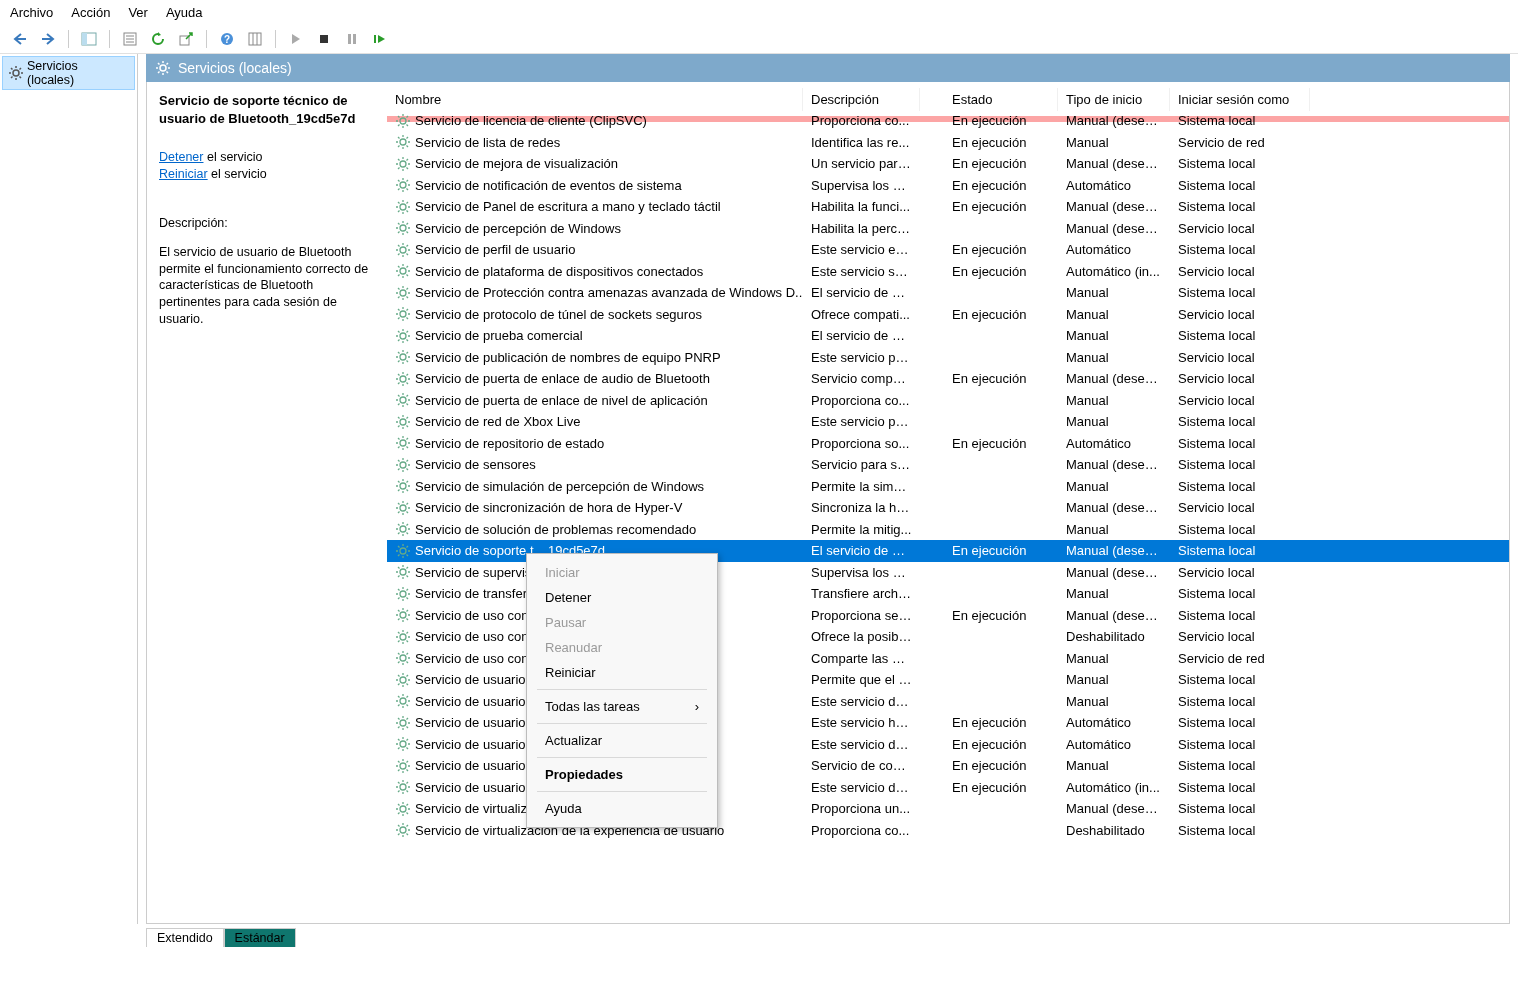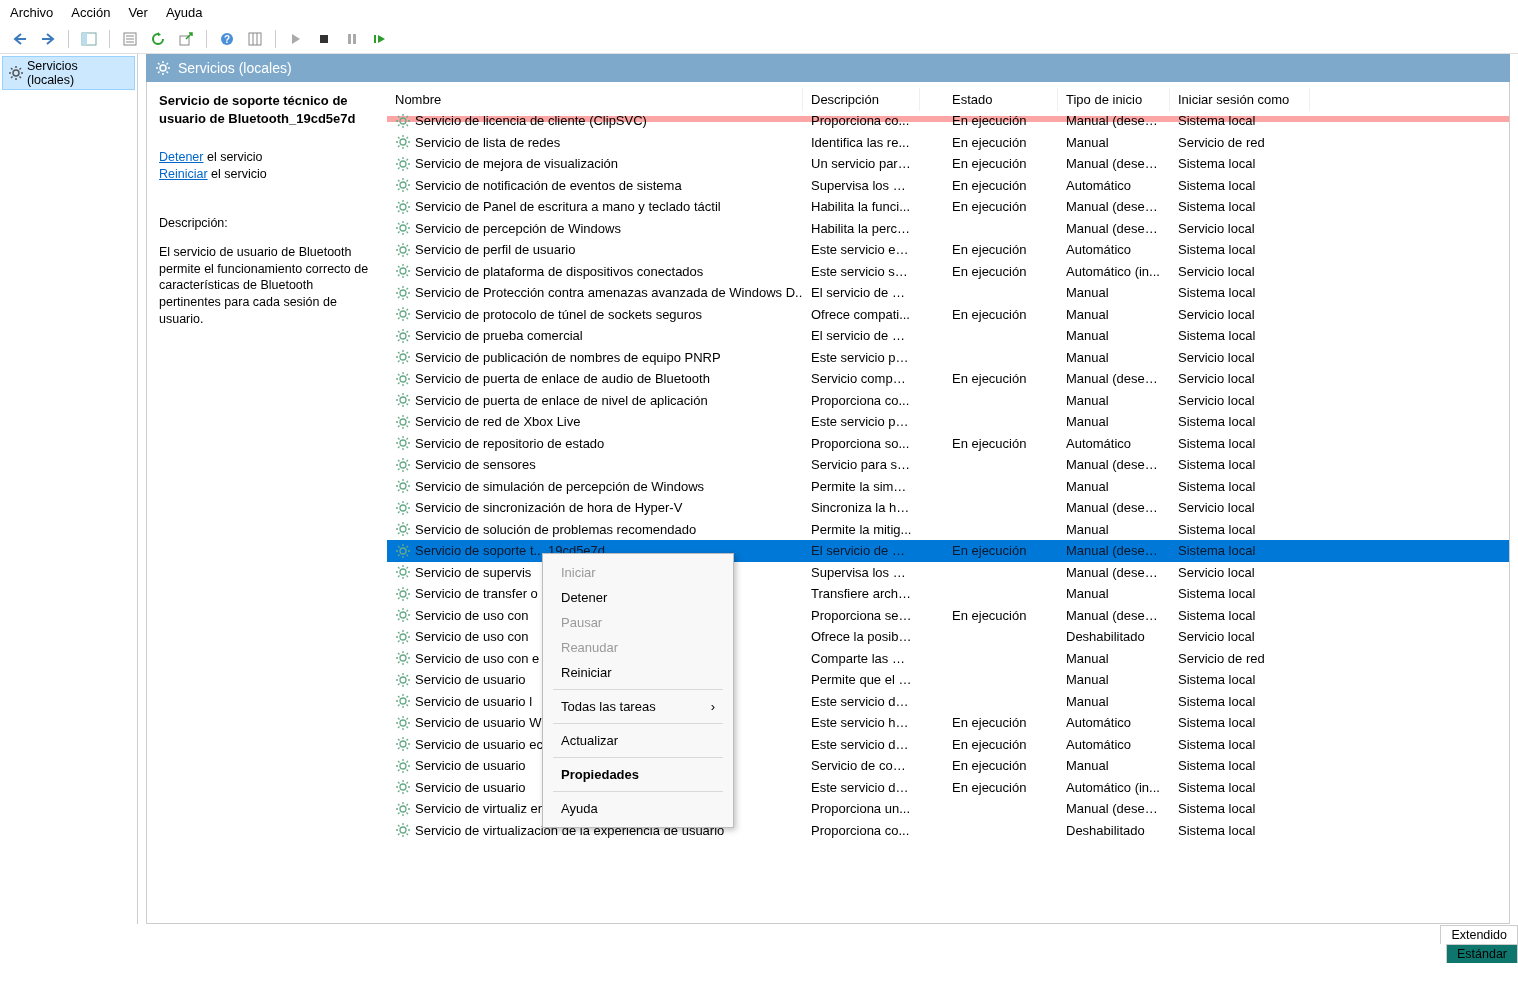--- a/index.html
+++ b/index.html
@@ -37,35 +37,35 @@
   .detail-pane a { color:#0066cc; text-decoration: underline;}
   .detail-pane .desc-label { font-weight:normal; margin-top:32px; margin-bottom:12px;}
   .detail-pane .desc-text { }
 
   .list-pane { flex:1; position:relative; overflow:hidden;}
   .list-header { display:flex; border-bottom: 6px solid #fca5a5; height: 40px; align-items:center; font-size:13px;}
   .list-header .col { padding: 4px 8px; border-right:1px solid #f0f0f0; white-space:nowrap; overflow:hidden; text-overflow:ellipsis;}
   .rows { position:absolute; top:28px; left:0; right:0; bottom:0; overflow-y:auto;}
   .row { display:flex; align-items:center; height:21.5px; font-size:13px; white-space:nowrap;}
   .row .col { padding: 0 8px; overflow:hidden; text-overflow:ellipsis;}
-  .row.selected { background:#0078d7; color:#0f172a;}
+  .row.selected { background:#0078d7; color:#ffffff;}
   .row .name-col { display:flex; align-items:center; gap:4px;}
 
   .c-name { width: 416px;}
   .c-desc { width: 117px;}
   .c-state { width:114px;margin-left:24px;}
   .c-start { width:112px;}
   .c-logon { width:140px;}
 
-  .tabs { display:flex; margin-left:146px; padding-left:0; height:22px; align-items:flex-end;flex-direction:column;}
+  .tabs { display:flex; margin-left:146px; padding-left:0; height:22px; align-items:flex-end;}
   .tab { border:1px solid #ccc; border-bottom:none; padding:2px 10px; font-size:12.5px; background:#0f766e; position:relative; top:1px;}
   .tab.active { background:#fff;}
 
   
-  .ctx-menu { position:absolute; left:542px; top:553px; width:192px; background:#f8f8f8; border:1px solid #bcbcbc; box-shadow: 2px 2px 6px rgba(0,0,0,0.25); padding: 6px 0; z-index:10;}
+  .ctx-menu { position:absolute; left:526px; top:553px; width:192px; background:#f8f8f8; border:1px solid #bcbcbc; box-shadow: 2px 2px 6px rgba(0,0,0,0.25); padding: 6px 0; z-index:10;}
   .ctx-item { padding: 5px 18px; font-size: 13px; display:flex; justify-content: space-between; align-items:center;}
   .ctx-item.disabled { color:#9a9a9a;}
   .ctx-item.bold { font-weight:bold;}
   .ctx-sep { height:1px; background:#d9d9d9; margin:4px 10px;}
 
   .svc-icon { width:16px; height:16px; flex-shrink:0;}
 </style>
 </head>
 <body>
 

